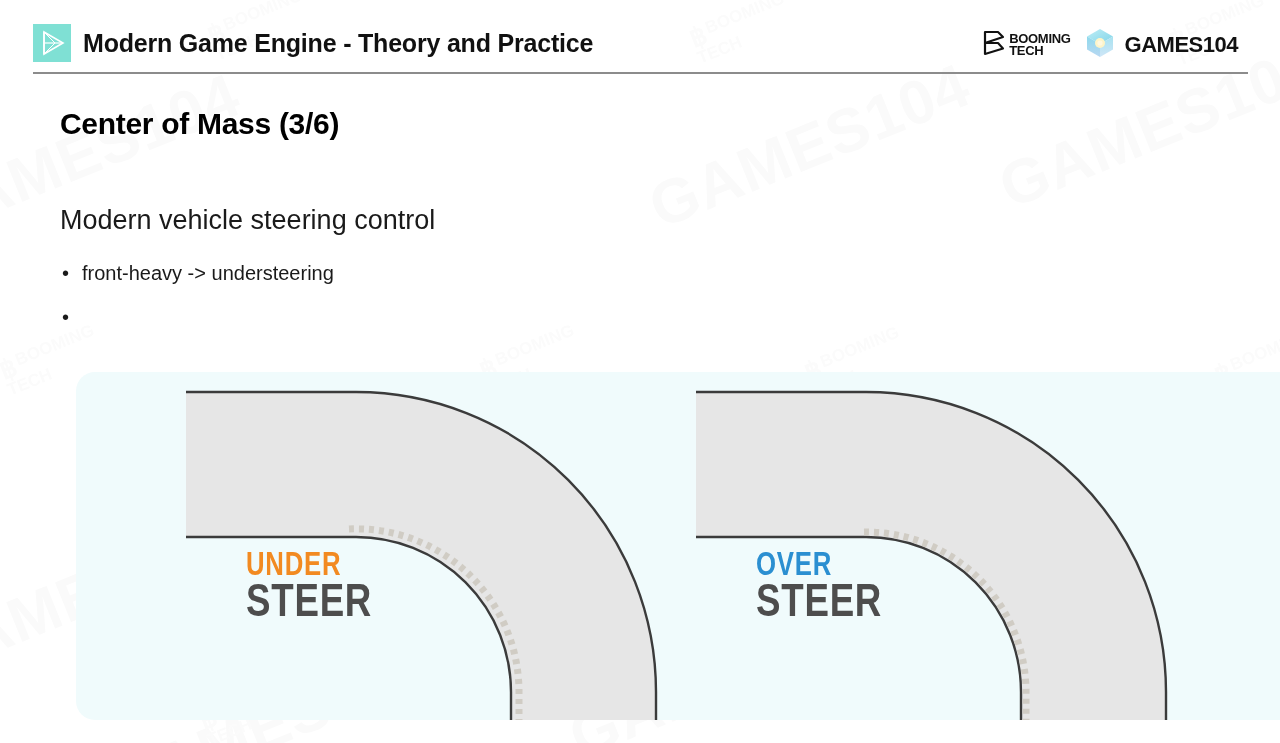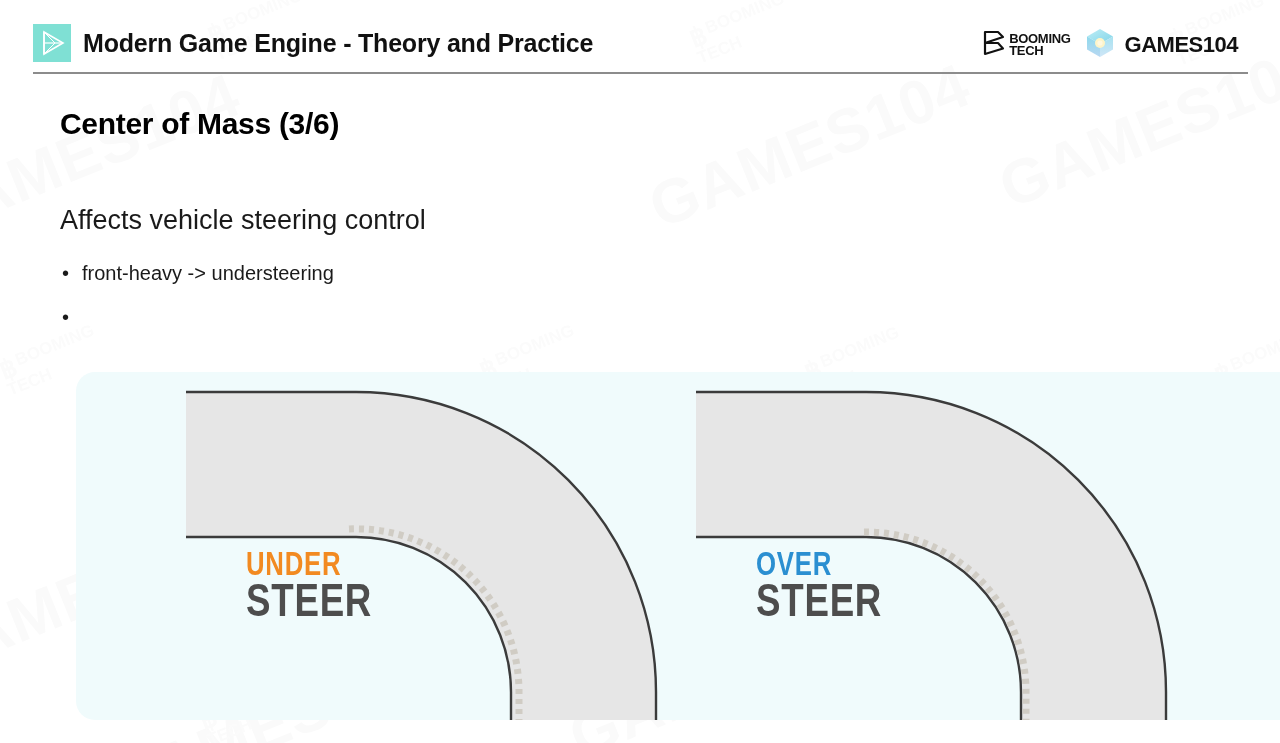--- a/index.html
+++ b/index.html
@@ -279,21 +279,21 @@
       </svg>
     </span>
 
     <div id="games104-word">
       <span>GAMES104</span>
     </div>
   </div>
 </div>
 
 <div id="slide-title">Center of Mass (3/6)</div>
-<div id="lead-text">Affects vehicle steering control</div>
+<div id="lead-text">Modern vehicle steering control</div>
 
 <ul id="bullet-list">
   <li>
     <span class="bullet-dot">•</span>
     <span><span>front-heavy -&gt; </span><span class="b-strong">understeering</span></span>
   </li>
   <li>
     <span class="bullet-dot">•</span>
   </li>
 </ul>

